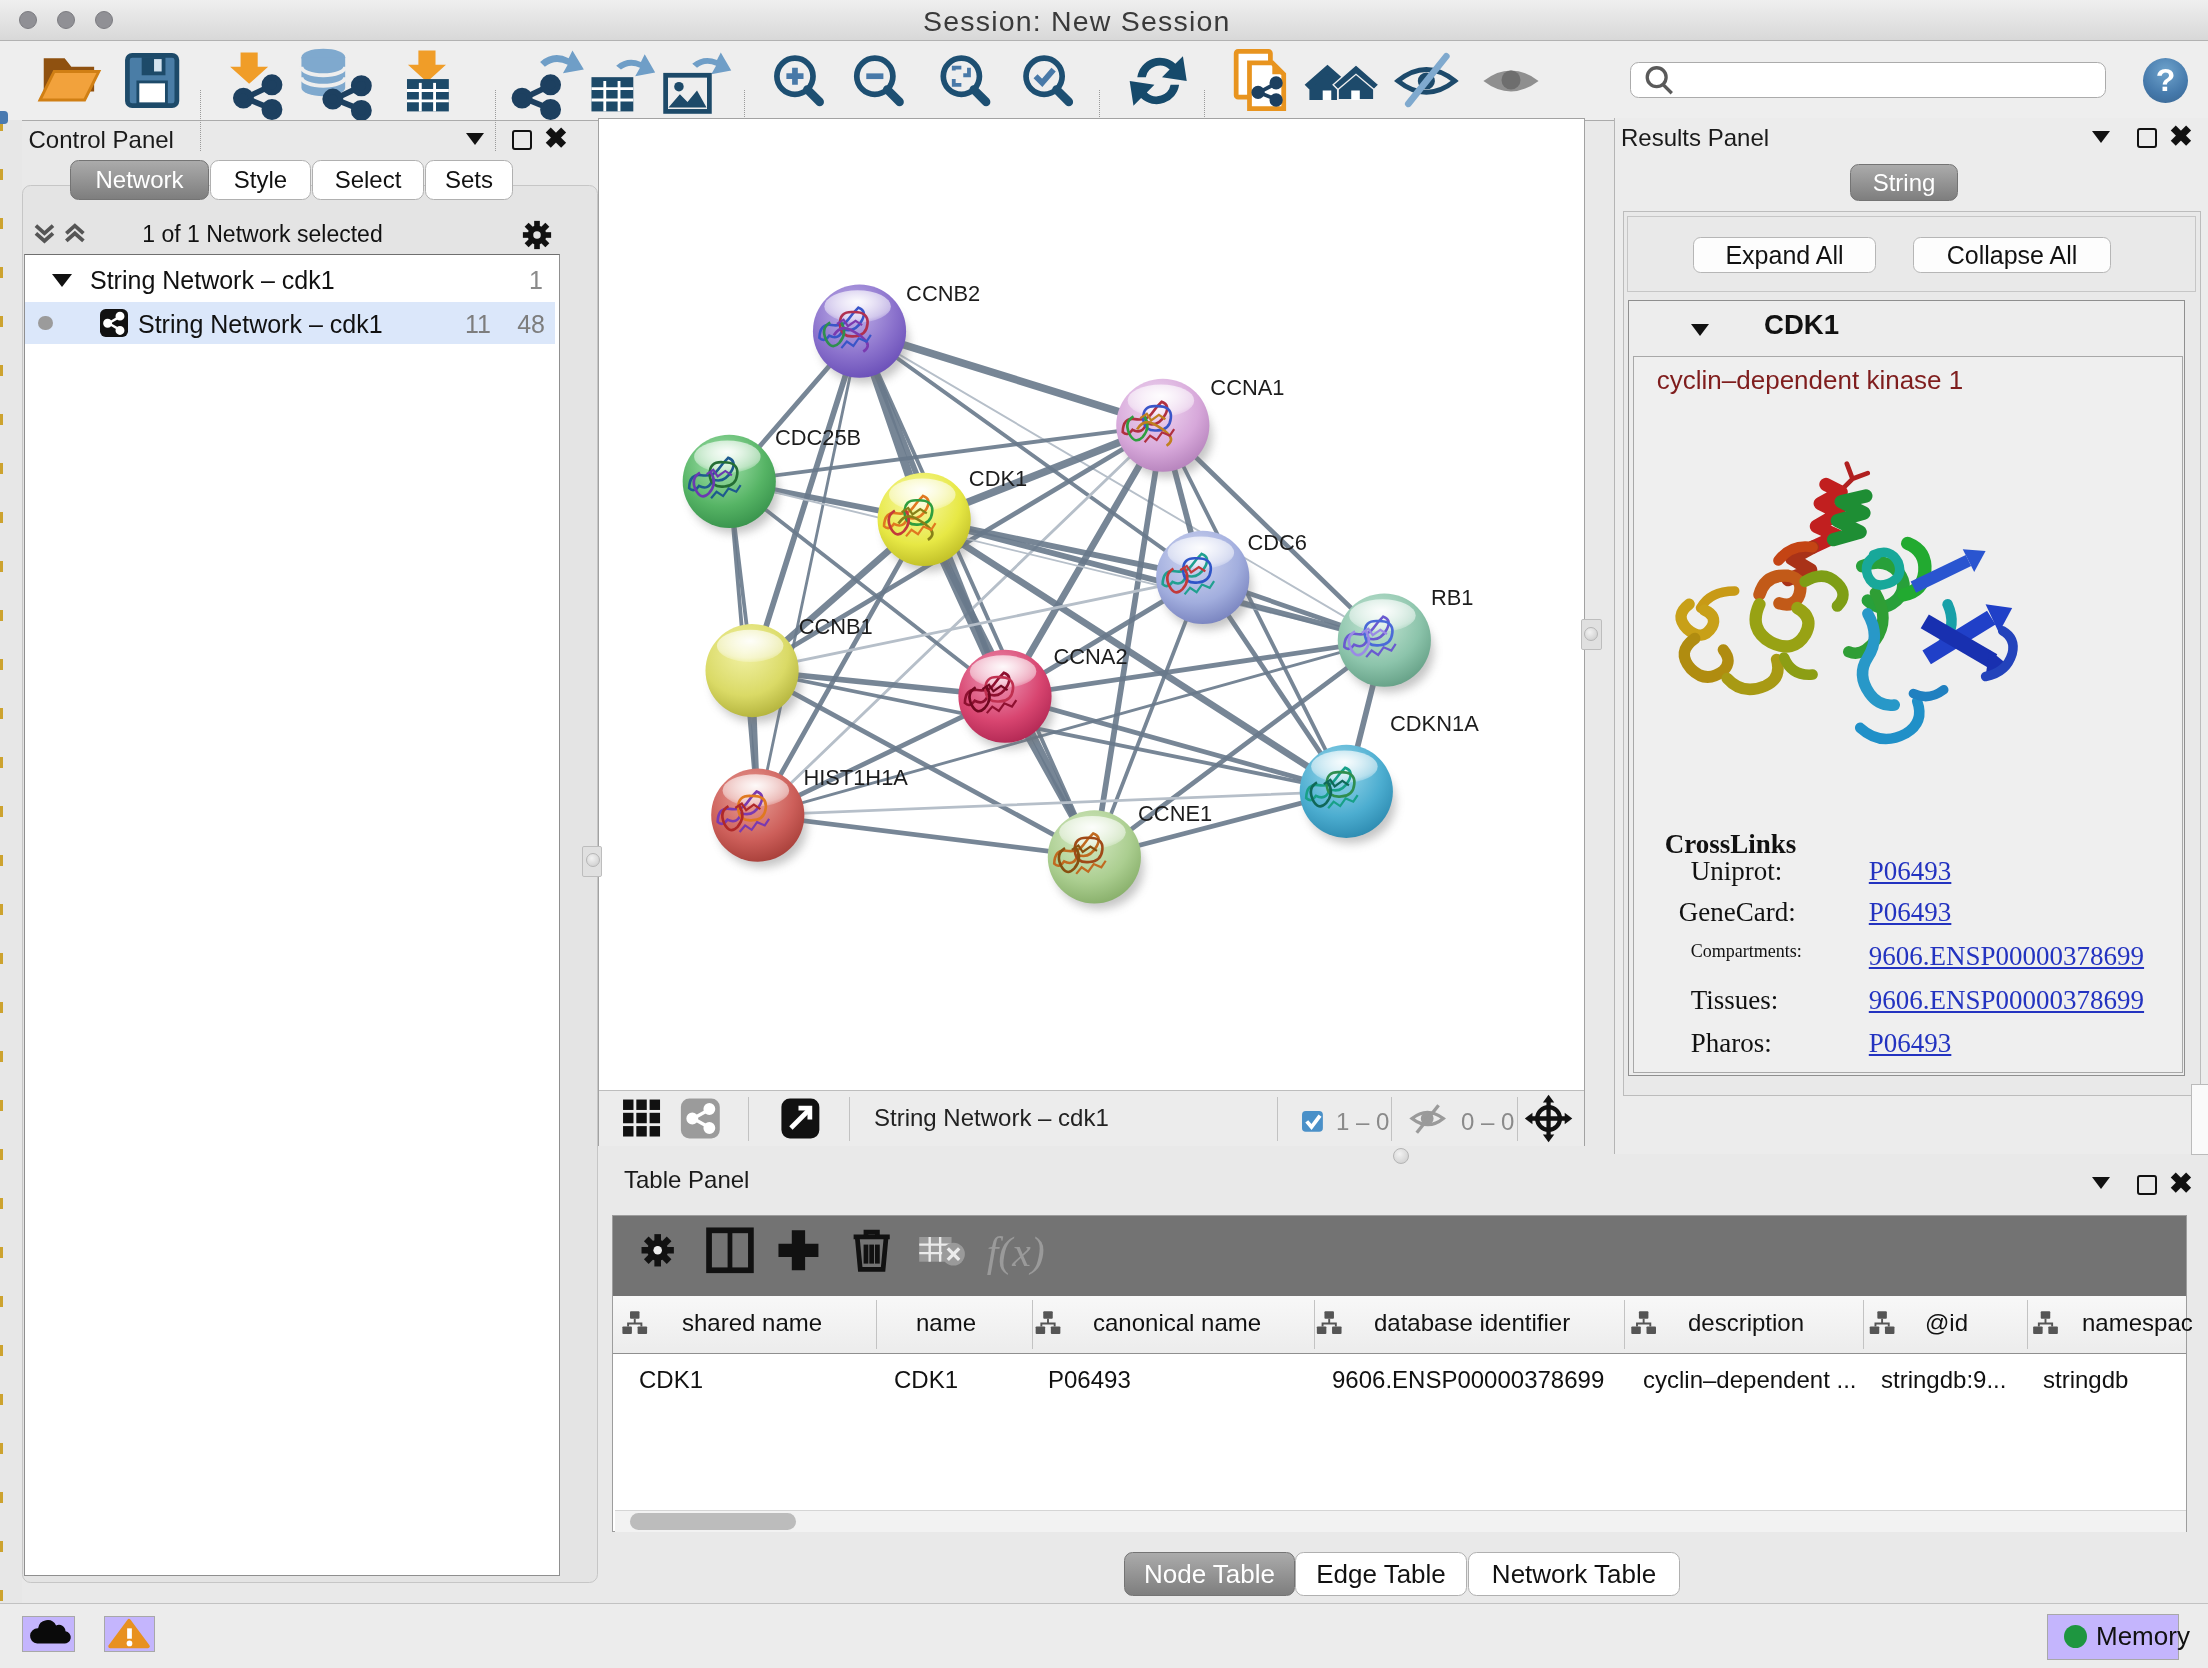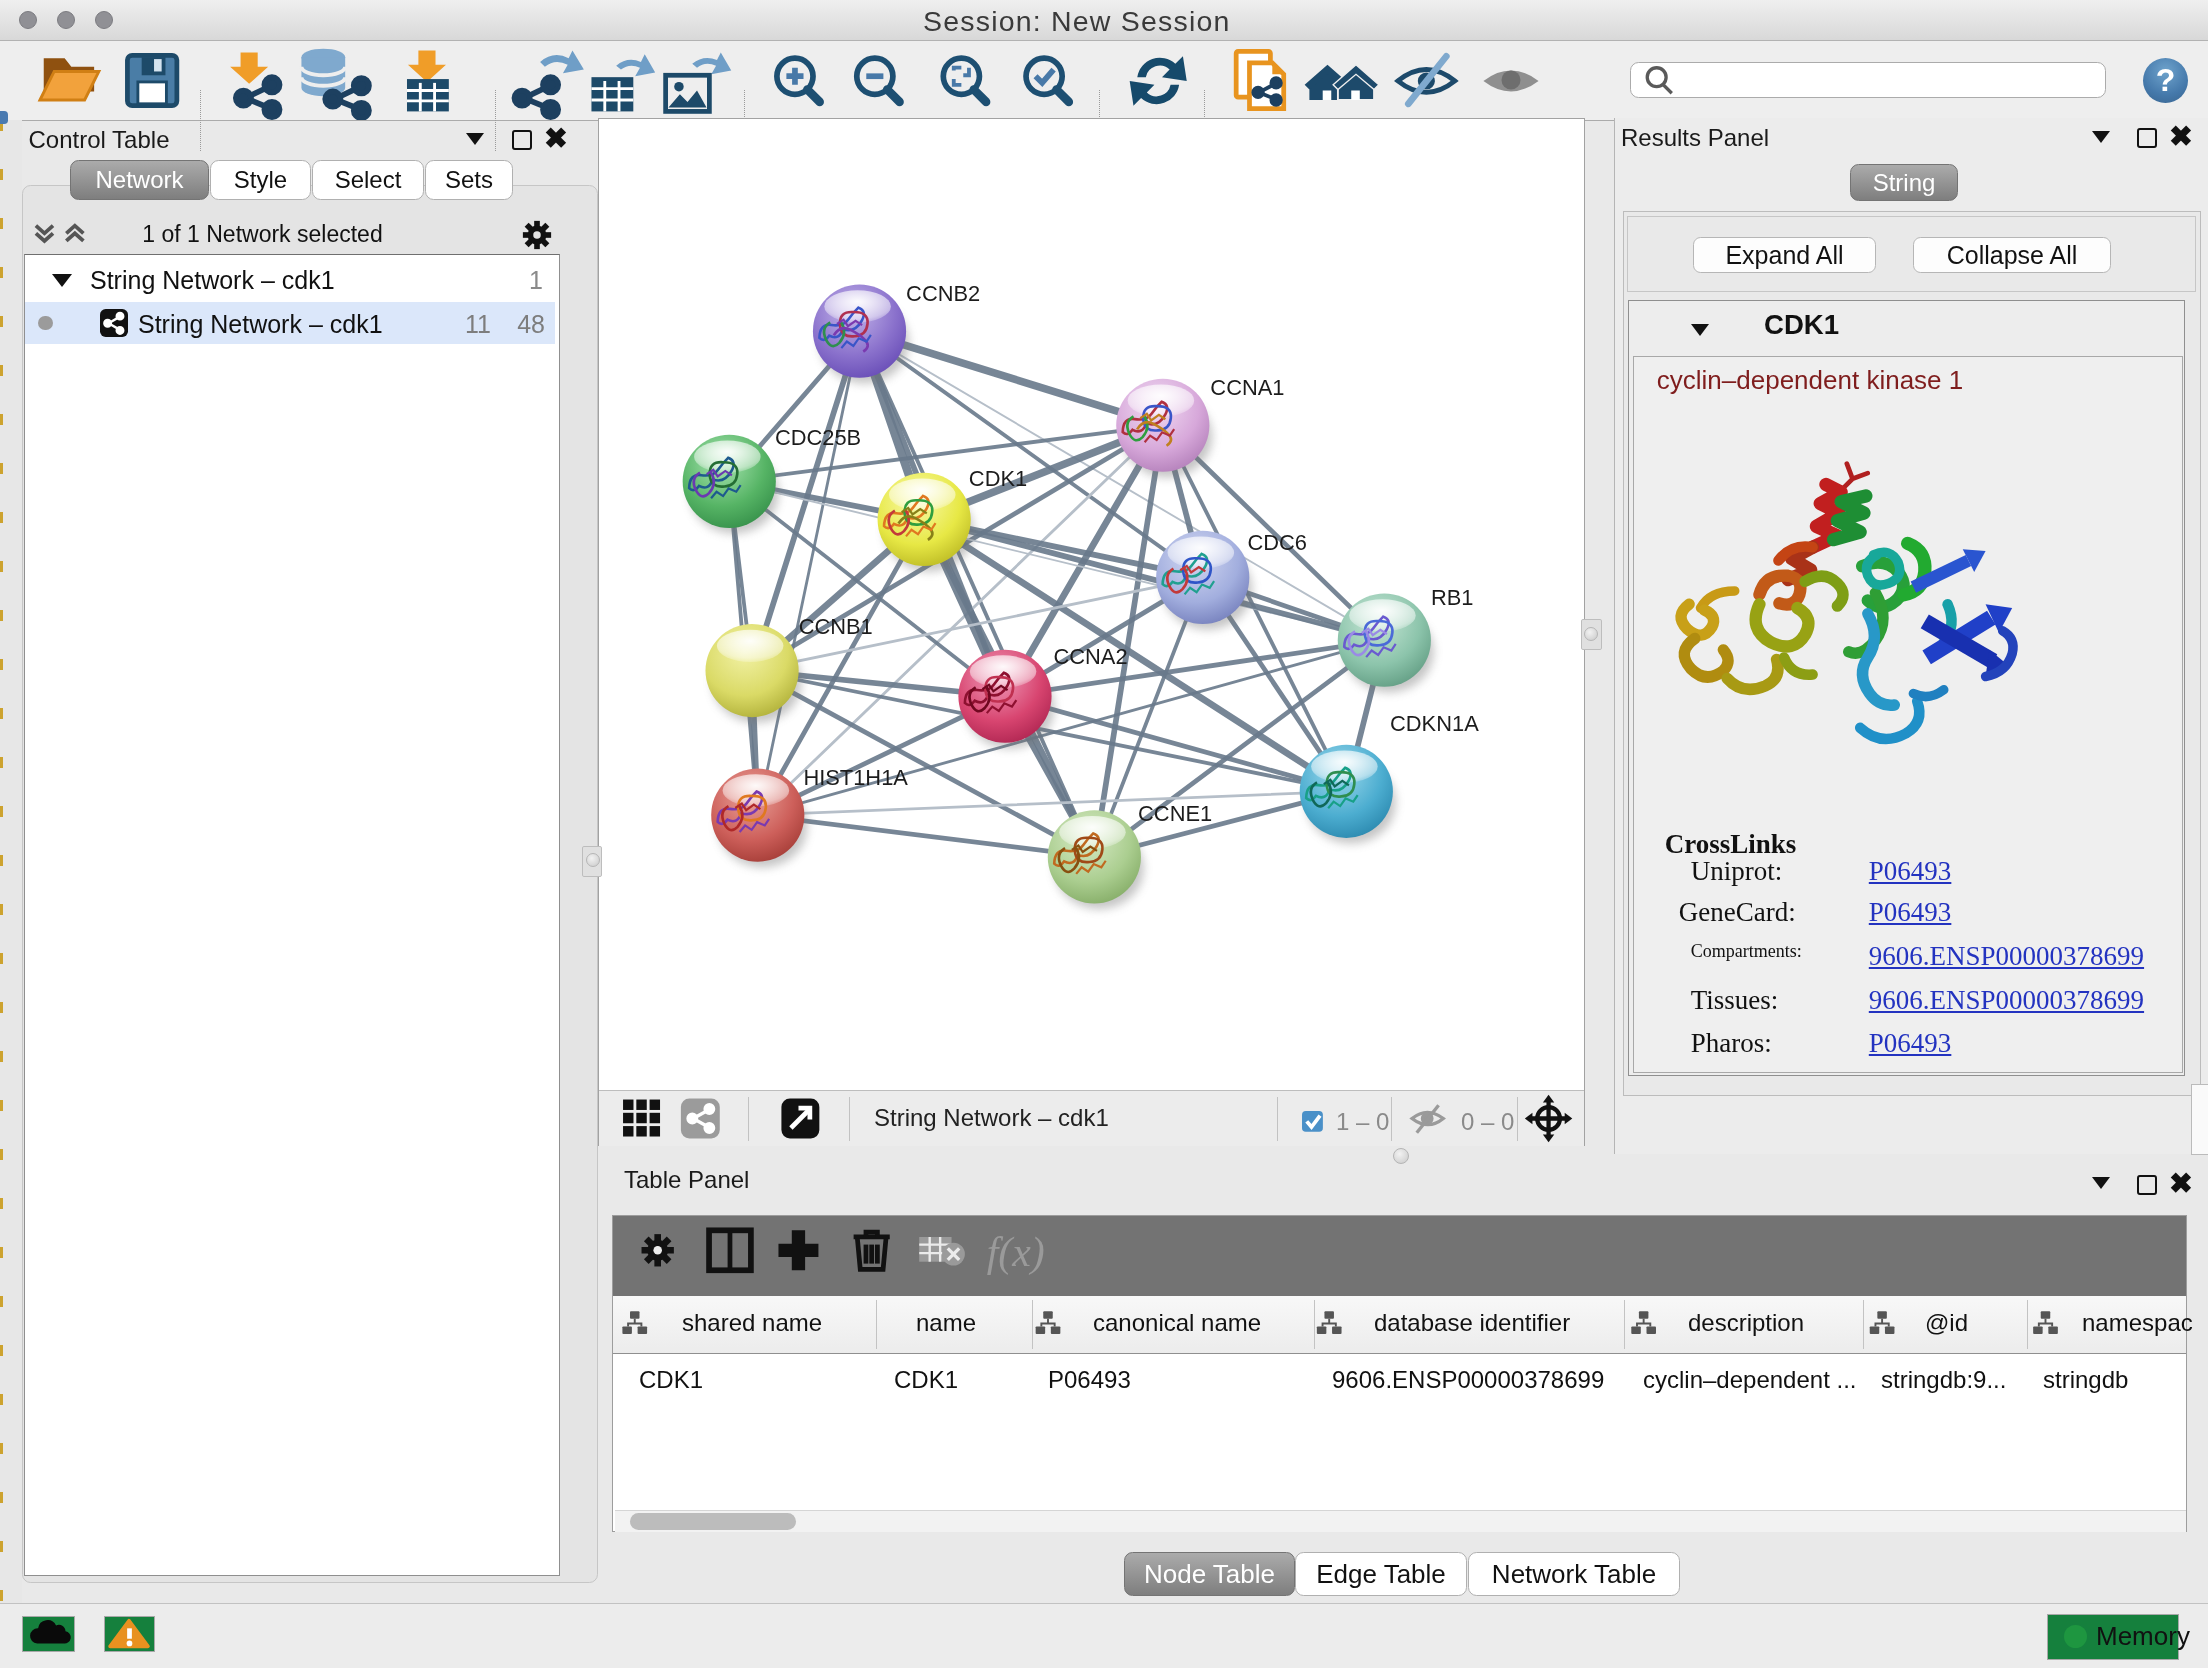--- a/index.html
+++ b/index.html
@@ -44,21 +44,21 @@
   #tablebox{left:612px;top:1215px;width:1573px;height:315px;background:#fff;border:1.9px solid #9d9d9d;}
   #tabletb{left:0;top:0;width:1573px;height:80px;background:#737373;text-decoration:underline;}
   #thead{left:0;top:80px;width:1573px;height:57px;background:linear-gradient(#f8f8f8,#ececec);border-bottom:1.9px solid #8f8f8f;}
   .thsep{position:absolute;top:3.8px;height:49px;width:0;border-left:1px solid #c3c3c3;}
   .th{position:absolute;top:13.3px;font-size:24px;color:#111;}
   .td{position:absolute;top:10.5px;font-size:24px;color:#111;}
   #hscroll{left:1.9px;top:294px;width:1571px;height:21px;background:#f2f2f2;border-top:1px solid #d5d5d5;}
   #hthumb{left:15px;top:1.9px;width:166px;height:17px;background:#bcbcbc;border-radius:8.6px;}
   
   #bottombar{left:0;top:1603px;width:2208px;height:66px;background:#ececec;border-top:1px solid #c2c2c2;}
-  .bbtn{background:#15803d;border:1.9px solid #a8a8a8;}
+  .bbtn{background:#c4b5fd;border:1.9px solid #a8a8a8;}
   
   .grip{background:#e0e0e0;border:1px solid #bdbdbd;border-radius:1.9px;}
   .gripdot{background:radial-gradient(circle at 40% 35%,#f2f2f2,#c9c9c9);border:1px solid #b5b5b5;border-radius:50%;}
 </style>
 </head>
 <body>
 
 <div id="titlebar" class="abs">
   <div class="abs tl" style="left:19px;"></div>
   <div class="abs tl" style="left:57px;"></div>
@@ -217,21 +217,21 @@
     </g>
   </svg>
 </div>
 <div id="helpbtn" class="abs">?</div>
 
 <div id="leftstrip" class="abs"></div>
 <div id="leftdots" class="abs"></div>
 <div class="abs" style="left:0;top:111px;width:7.6px;height:13.3px;background:#4a7ab0;border-radius:0 3.8px 3.8px 0;"></div>
 
 <div id="controlpanel">
-  <div class="abs ptitle" style="left:28.5px;top:126px;">Control Table</div>
+  <div class="abs ptitle" style="left:28.5px;top:126px;">Control Panel</div>
   <div class="abs tri" style="left:466px;top:133px;"></div>
   <div class="abs sq" style="left:512px;top:130px;"></div>
   <div class="abs xx" style="left:544px;top:129px;">✖</div>
   <div class="abs tab tabsel" style="left:70px;top:160px;width:137px;height:38px;line-height:38px;">Network</div>
   <div class="abs tab" style="left:210px;top:160px;width:99px;height:38px;line-height:38px;">Style</div>
   <div class="abs tab" style="left:312px;top:160px;width:110px;height:38px;line-height:38px;">Select</div>
   <div class="abs tab" style="left:425px;top:160px;width:86px;height:38px;line-height:38px;">Sets</div>
   <div id="cp-sub" class="abs"></div>
   <svg class="abs" style="left:34px;top:220px;" width="57" height="28.5" viewBox="0 0 60 30">
     <g fill="none" stroke="#555" stroke-width="4">

